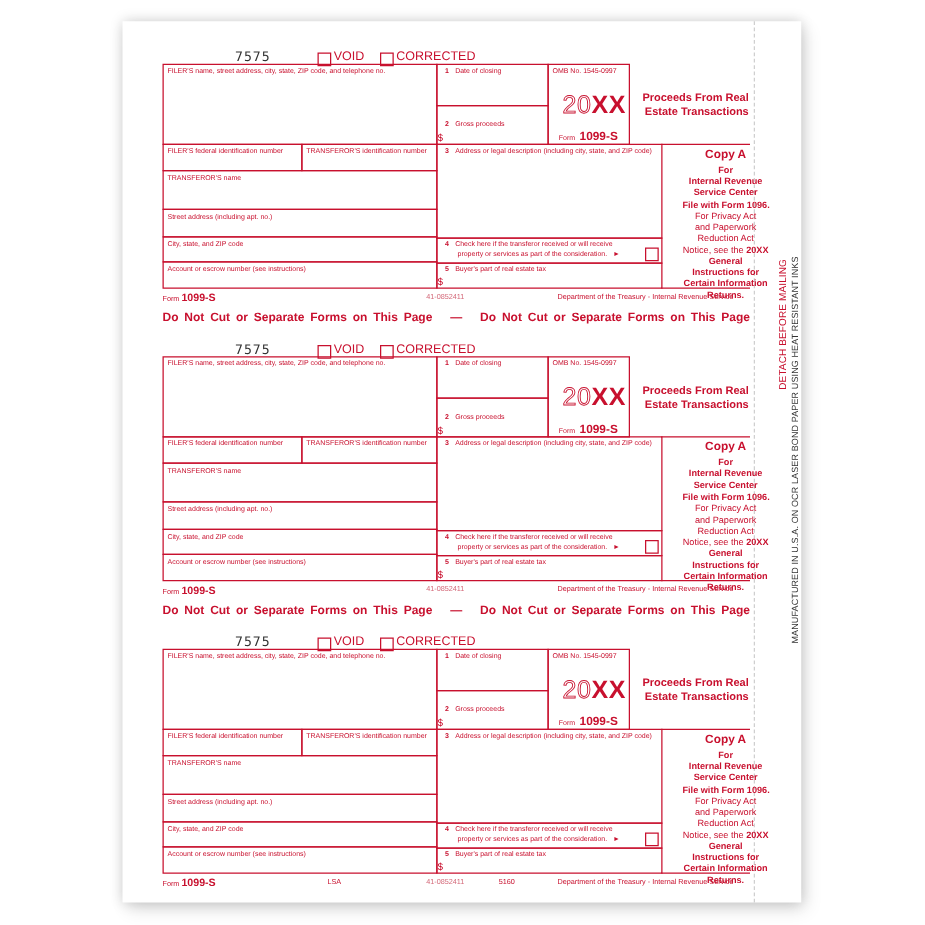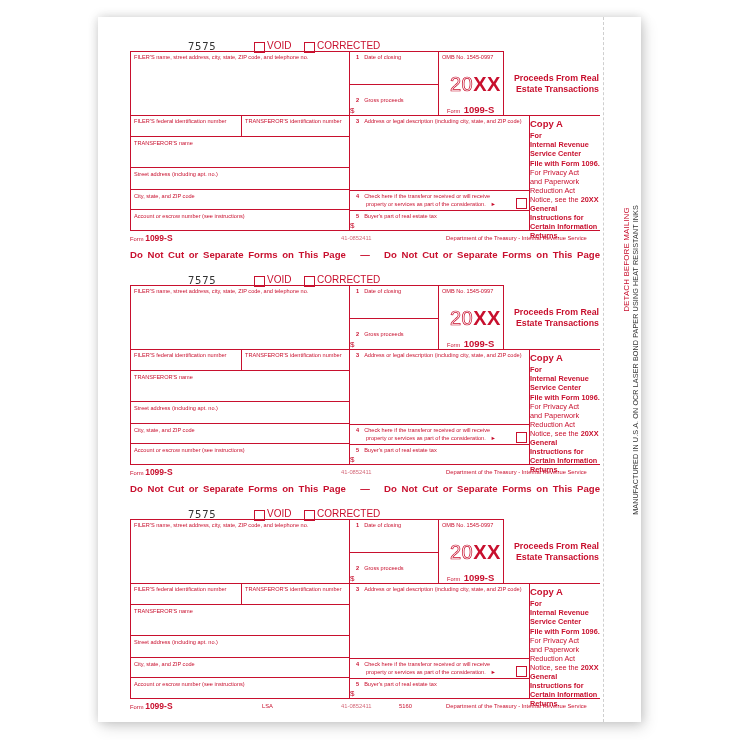--- a/index.html
+++ b/index.html
@@ -44,21 +44,21 @@
   .num { font-weight: bold; margin-right: 5px; }
   .dollar { position: absolute; font-size: 8px; color: #c8102e; }
 
   .year { position: absolute; font-weight: bold; font-size: 20px; letter-spacing: 0.5px; }
   .year .outline { color: #fff; -webkit-text-stroke: 0.7px #c8102e; font-weight: normal; }
   .year .solid { color: #c8102e; }
   .form-id { position: absolute; font-size: 5.6px; color: #c8102e; white-space: nowrap; }
   .form-id b { font-size: 9.5px; margin-left: 2px; }
 
   .title { position: absolute; font-weight: bold; color: #c8102e; font-size: 8.8px; text-align: right; line-height: 11px; }
-  .copy-col { position: absolute; text-align: left; color: #c8102e; font-size: 7.3px; line-height: 9px; }
+  .copy-col { position: absolute; text-align: center; color: #c8102e; font-size: 7.3px; line-height: 9px; margin-left: 16px; }
   .copy-col .b { font-weight: bold; }
   .copy-col .copy-a { font-weight: bold; font-size: 9.5px; line-height: 14px; display: block;}
 
   .footer { position: absolute; font-size: 5.8px; color: #c8102e; white-space: nowrap; }
   .footer-form b { font-size: 8.5px; }
   .dnc {
     position: absolute; left: 130px; width: 470px; text-align: justify;
     font-weight: bold; font-size: 9.6px; color: #c8102e; word-spacing: 2px;
     white-space: nowrap; display: flex; justify-content: space-between;
   }

